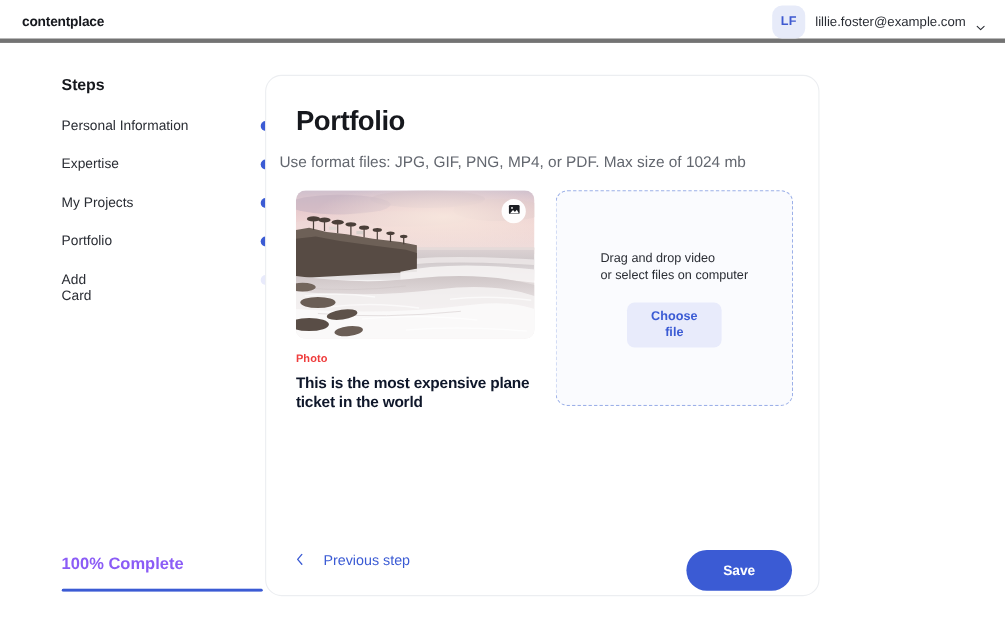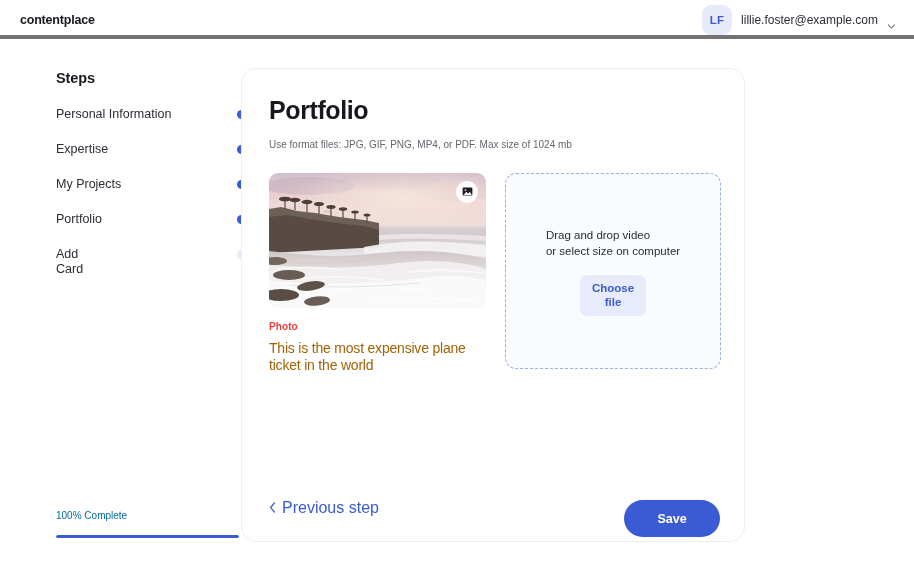--- a/index.html
+++ b/index.html
@@ -142,23 +142,23 @@
   }
   .step-dot.pale { background: #e8eafb; }
 
   .progress-wrap {
     position: absolute;
     left: 20px;
     bottom: 33px;
     width: 183px;
   }
   .progress-label {
-    font-size: 10px;
-    color: #0369a1;
-    font-weight: normal;
+    font-size: 15px;
+    color: #8b5cf6;
+    font-weight: bold;
     margin-bottom: 14px;
   }
   .progress-track {
     width: 183px;
     height: 3px;
     background: #e8eafb;
     border-radius: 2px;
     overflow: hidden;
   }
   .progress-fill {
@@ -183,23 +183,23 @@
     position: absolute;
     left: 27px;
     top: 27px;
     font-size: 25px;
     font-weight: bold;
     color: #16181d;
     letter-spacing: -0.4px;
   }
   .card-subtitle {
     position: absolute;
-    left: 27px;
+    left: 12px;
     top: 70px;
-    font-size: 10px;
+    font-size: 14px;
     color: #63676f;
   }
 
   
   .media-card {
     position: absolute;
     left: 27px;
     top: 104px;
     width: 217px;
   }
@@ -226,22 +226,22 @@
   .tag-photo {
     margin-top: 13px;
     font-size: 10px;
     font-weight: bold;
     color: #ef3c3c;
     letter-spacing: 0.1px;
   }
   .media-title {
     margin-top: 8px;
     font-size: 14px;
-    font-weight: normal;
-    color: #a16207;
+    font-weight: bold;
+    color: #0f172a;
     line-height: 17px;
     letter-spacing: -0.2px;
     width: 215px;
   }
 
   
   .dropzone {
     position: absolute;
     left: 263px;
     top: 104px;
@@ -258,44 +258,44 @@
     cursor: pointer;
   }
   .dz-text {
     font-size: 11.5px;
     color: #2a2d34;
     text-align: left;
     line-height: 16px;
   }
   .dz-button {
     margin-top: 16px;
-    width: 66px;
+    width: 86px;
     padding: 6px 0 7px 0;
     border-radius: 7px;
     background: #e8ebfb;
     color: #3b5bd4;
     font-size: 11.5px;
     font-weight: bold;
     text-align: center;
     line-height: 14px;
     cursor: pointer;
     border: none;
     font-family: "Liberation Sans", sans-serif;
   }
 
   
   .prev-step {
     position: absolute;
     left: 27px;
     bottom: 24px;
     display: flex;
     align-items: flex-start;
-    gap: 6px;
+    gap: 18px;
     color: #3b5bd4;
-    font-size: 16px;
+    font-size: 13px;
     cursor: pointer;
   }
   .chev-left { width: 7px; height: 11px; }
 
   .save-button {
     position: absolute;
     right: 24px;
     bottom: 4px;
     width: 96px;
     height: 37px;
@@ -478,21 +478,21 @@
         </div>
       </div>
 
       <div class="tag-photo">Photo</div>
       <div class="media-title">This is the most expensive plane ticket in the world</div>
     </div>
 
     <div class="dropzone">
       <div class="dz-text">
         <div>Drag and drop video</div>
-        <div>or select size on computer</div>
+        <div>or select files on computer</div>
       </div>
       <button class="dz-button">
         <span>Choose</span><br>
         <span>file</span>
       </button>
     </div>
 
     <div class="prev-step">
       <span class="chev-left">
         <svg width="7" height="11" viewBox="0 0 7 11" fill="none">

